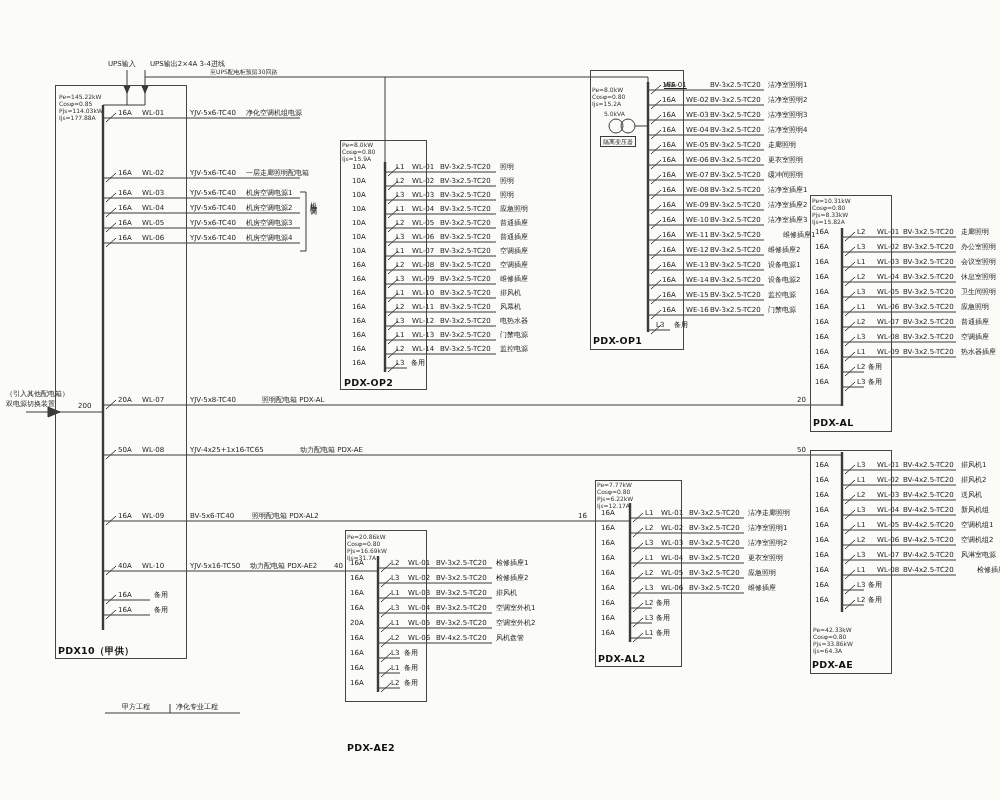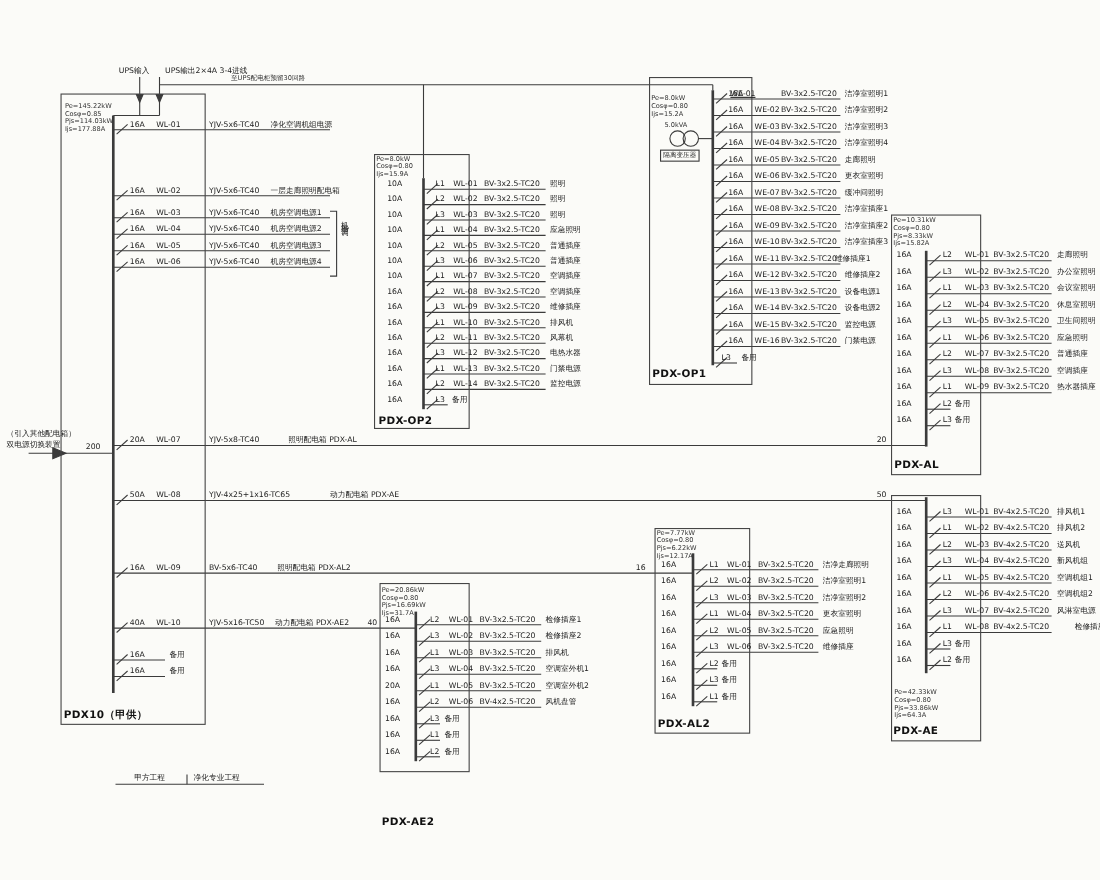--- a/index.html
+++ b/index.html
@@ -399,21 +399,21 @@
     <div class="t" style="left: 686px; top: 201px;">WE-09</div>
     <div class="t" style="left: 710px; top: 201px;">BV-3x2.5-TC20</div>
     <div class="t" style="left: 768px; top: 201px;">洁净室插座2</div>
     <div class="t" style="left: 662px; top: 216px;">16A</div>
     <div class="t" style="left: 686px; top: 216px;">WE-10</div>
     <div class="t" style="left: 710px; top: 216px;">BV-3x2.5-TC20</div>
     <div class="t" style="left: 768px; top: 216px;">洁净室插座3</div>
     <div class="t" style="left: 662px; top: 231px;">16A</div>
     <div class="t" style="left: 686px; top: 231px;">WE-11</div>
     <div class="t" style="left: 710px; top: 231px;">BV-3x2.5-TC20</div>
-    <div class="t" style="left: 744px; top: 231px; padding-left: 15px;">维修插座1</div>
+    <div class="t" style="left: 768px; top: 231px; padding-left: 15px;">维修插座1</div>
     <div class="t" style="left: 662px; top: 246px;">16A</div>
     <div class="t" style="left: 686px; top: 246px;">WE-12</div>
     <div class="t" style="left: 710px; top: 246px;">BV-3x2.5-TC20</div>
     <div class="t" style="left: 768px; top: 246px;">维修插座2</div>
     <div class="t" style="left: 662px; top: 261px;">16A</div>
     <div class="t" style="left: 686px; top: 261px;">WE-13</div>
     <div class="t" style="left: 710px; top: 261px;">BV-3x2.5-TC20</div>
     <div class="t" style="left: 768px; top: 261px;">设备电源1</div>
     <div class="t" style="left: 662px; top: 276px;">16A</div>
     <div class="t" style="left: 686px; top: 276px;">WE-14</div>

